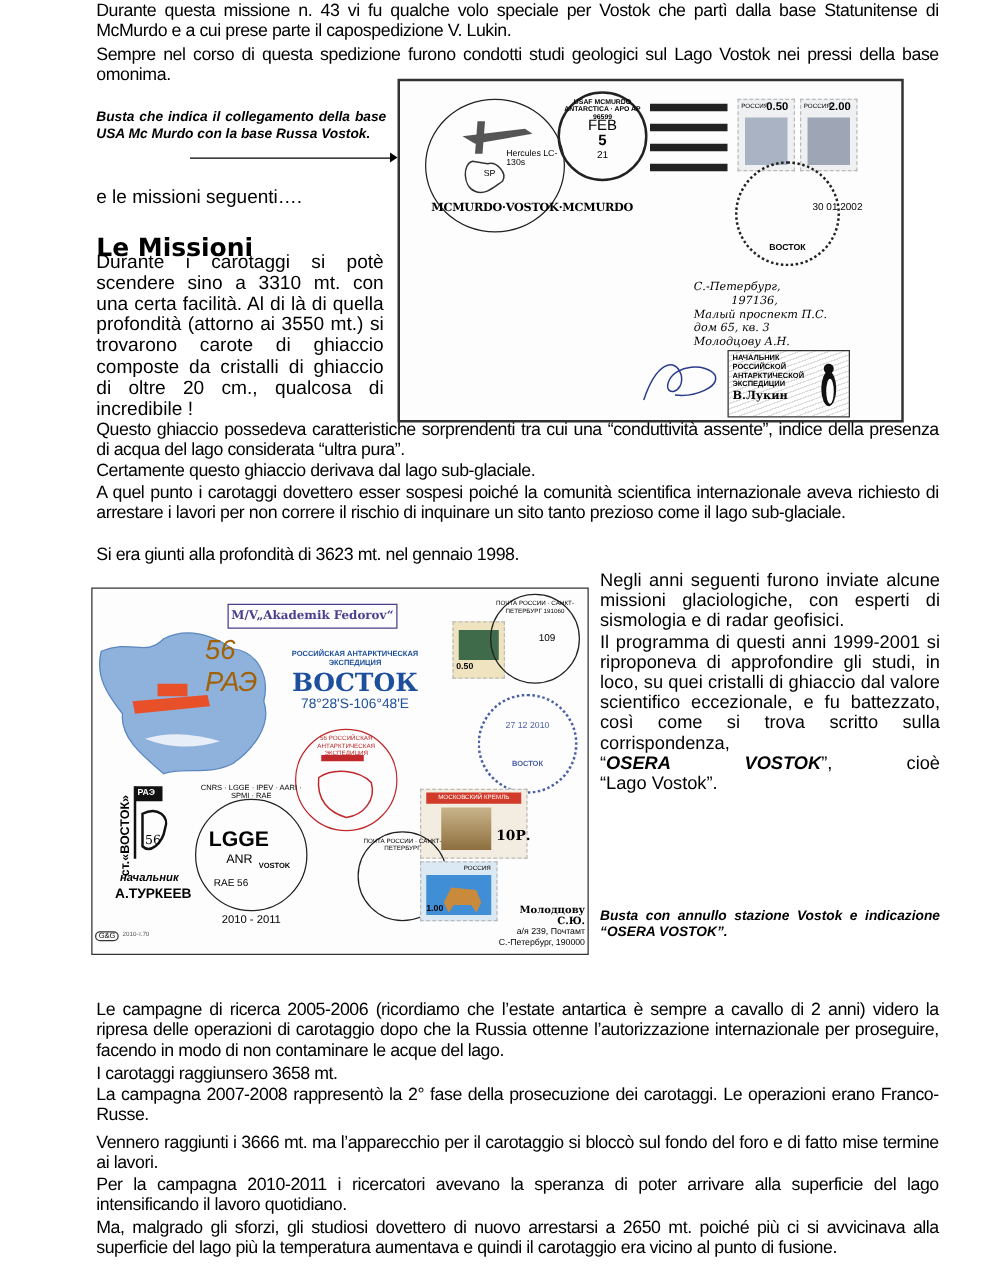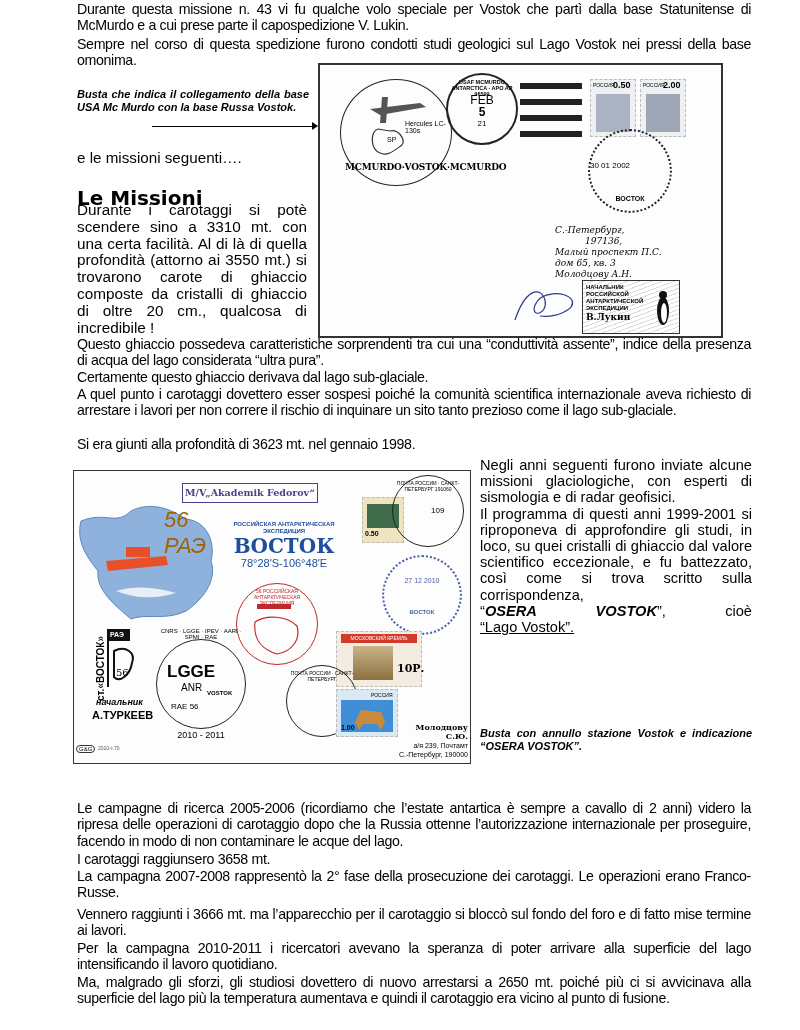--- a/index.html
+++ b/index.html
@@ -62,21 +62,21 @@
     <span class="abs" style="left:22px; top:0px; font-size:9px; font-weight:bold;">0.50</span>
     <div class="abs" style="left:5px; top:14px; width:34px; height:38px; background:#aab3c3;"></div>
   </div>
   <div class="stamp" style="left:320px; top:14px; width:44px; height:56px;">
     <span class="abs" style="left:2px; top:2px; font-size:5px;">РОССИЯ</span>
     <span class="abs" style="left:22px; top:0px; font-size:9px; font-weight:bold;">2.00</span>
     <div class="abs" style="left:5px; top:14px; width:34px; height:38px; background:#9ea6b6;"></div>
   </div>
 
   <div class="pm" style="left:268px; top:64px; width:80px; height:80px; border-style:dotted; border-width:2px;">
-    <span class="abs" style="left:0; top:30px; width:56px; text-align:left; font-size:8px;">30 01 2002</span>
+    <span class="abs" style="left:0; top:30px; width:80px; text-align:right; font-size:8px;padding-left:20px;">30 01 2002</span>
     <span class="abs" style="left:0; top:64px; width:80px; text-align:center; font-size:7px; font-weight:bold;">ВОСТОК</span>
   </div>
 
 
   <div class="abs" style="left:235px; top:160px; font-family:'DejaVu Serif',serif; font-style:italic; font-size:9px; line-height:11px;">
     <div>С.-Петербург,</div>
     <div style="padding-left:30px;">197136,</div>
     <div>Малый проспект П.С.</div>
     <div>дом 65, кв. 3</div>
     <div>Молодцову А.Н.</div>
@@ -194,21 +194,21 @@
     <div style="font-family:'DejaVu Serif',serif; font-weight:bold; font-size:8px;">Молодцову С.Ю.</div>
     <div>а/я 239, Почтамт</div>
     <div>С.-Петербург, 190000</div>
   </div>
 </div>
 
 <div class="abs" style="left:480px; top:457px; width:272px; font-size:14.6px; line-height:16.2px;">
   <p style="margin:0; text-align:justify;">Negli anni seguenti furono inviate alcune missioni glaciologiche, con esperti di sismologia e di radar geofisici.</p>
   <p style="margin:0; text-align:justify;" class="just-last">Il programma di questi anni 1999-2001 si riproponeva di approfondire gli studi, in loco, su quei cristalli di ghiaccio dal valore scientifico eccezionale, e fu battezzato, così come si trova scritto sulla corrispondenza,</p>
   <p style="margin:0; text-align:justify;" class="just-last"><span>“</span><b><i>OSERA VOSTOK</i></b><span>”, cioè</span></p>
-  <p style="margin:0;text-decoration:underline;">“Lago Vostok”.</p>
+  <p style="margin:0;">“Lago Vostok”.</p>
 </div>
 
 <div class="abs caption" style="left:480px; top:727px; width:272px;">Busta con annullo stazione Vostok e indicazione “OSERA VOSTOK”.</div>
 
 <p class="p narrow abs" style="left:77px; top:800px; width:674px;">Le campagne di ricerca 2005-2006 (ricordiamo che l’estate antartica è sempre a cavallo di 2 anni) videro la ripresa delle operazioni di carotaggio dopo che la Russia ottenne l’autorizzazione internazionale per proseguire, facendo in modo di non contaminare le acque del lago.</p>
 <p class="p narrow abs" style="left:77px; top:851px; width:674px;">I carotaggi raggiunsero 3658 mt.</p>
 <p class="p narrow abs" style="left:77px; top:868px; width:674px;">La campagna 2007-2008 rappresentò la 2° fase della prosecuzione dei carotaggi.  Le operazioni erano Franco-Russe.</p>
 <p class="p narrow abs" style="left:77px; top:906px; width:674px;">Vennero raggiunti i 3666 mt. ma l’apparecchio per il carotaggio si bloccò sul fondo del foro e di fatto mise termine ai lavori.</p>
 <p class="p narrow abs" style="left:77px; top:940px; width:674px;">Per la campagna 2010-2011 i ricercatori avevano la speranza di poter arrivare alla superficie del lago intensificando il lavoro quotidiano.</p>
 <p class="p narrow abs" style="left:77px; top:974px; width:674px;">Ma, malgrado gli sforzi, gli studiosi dovettero di nuovo arrestarsi a 2650 mt.  poiché più ci si avvicinava alla superficie del lago più la temperatura aumentava e quindi il carotaggio era vicino al punto di fusione.</p>

